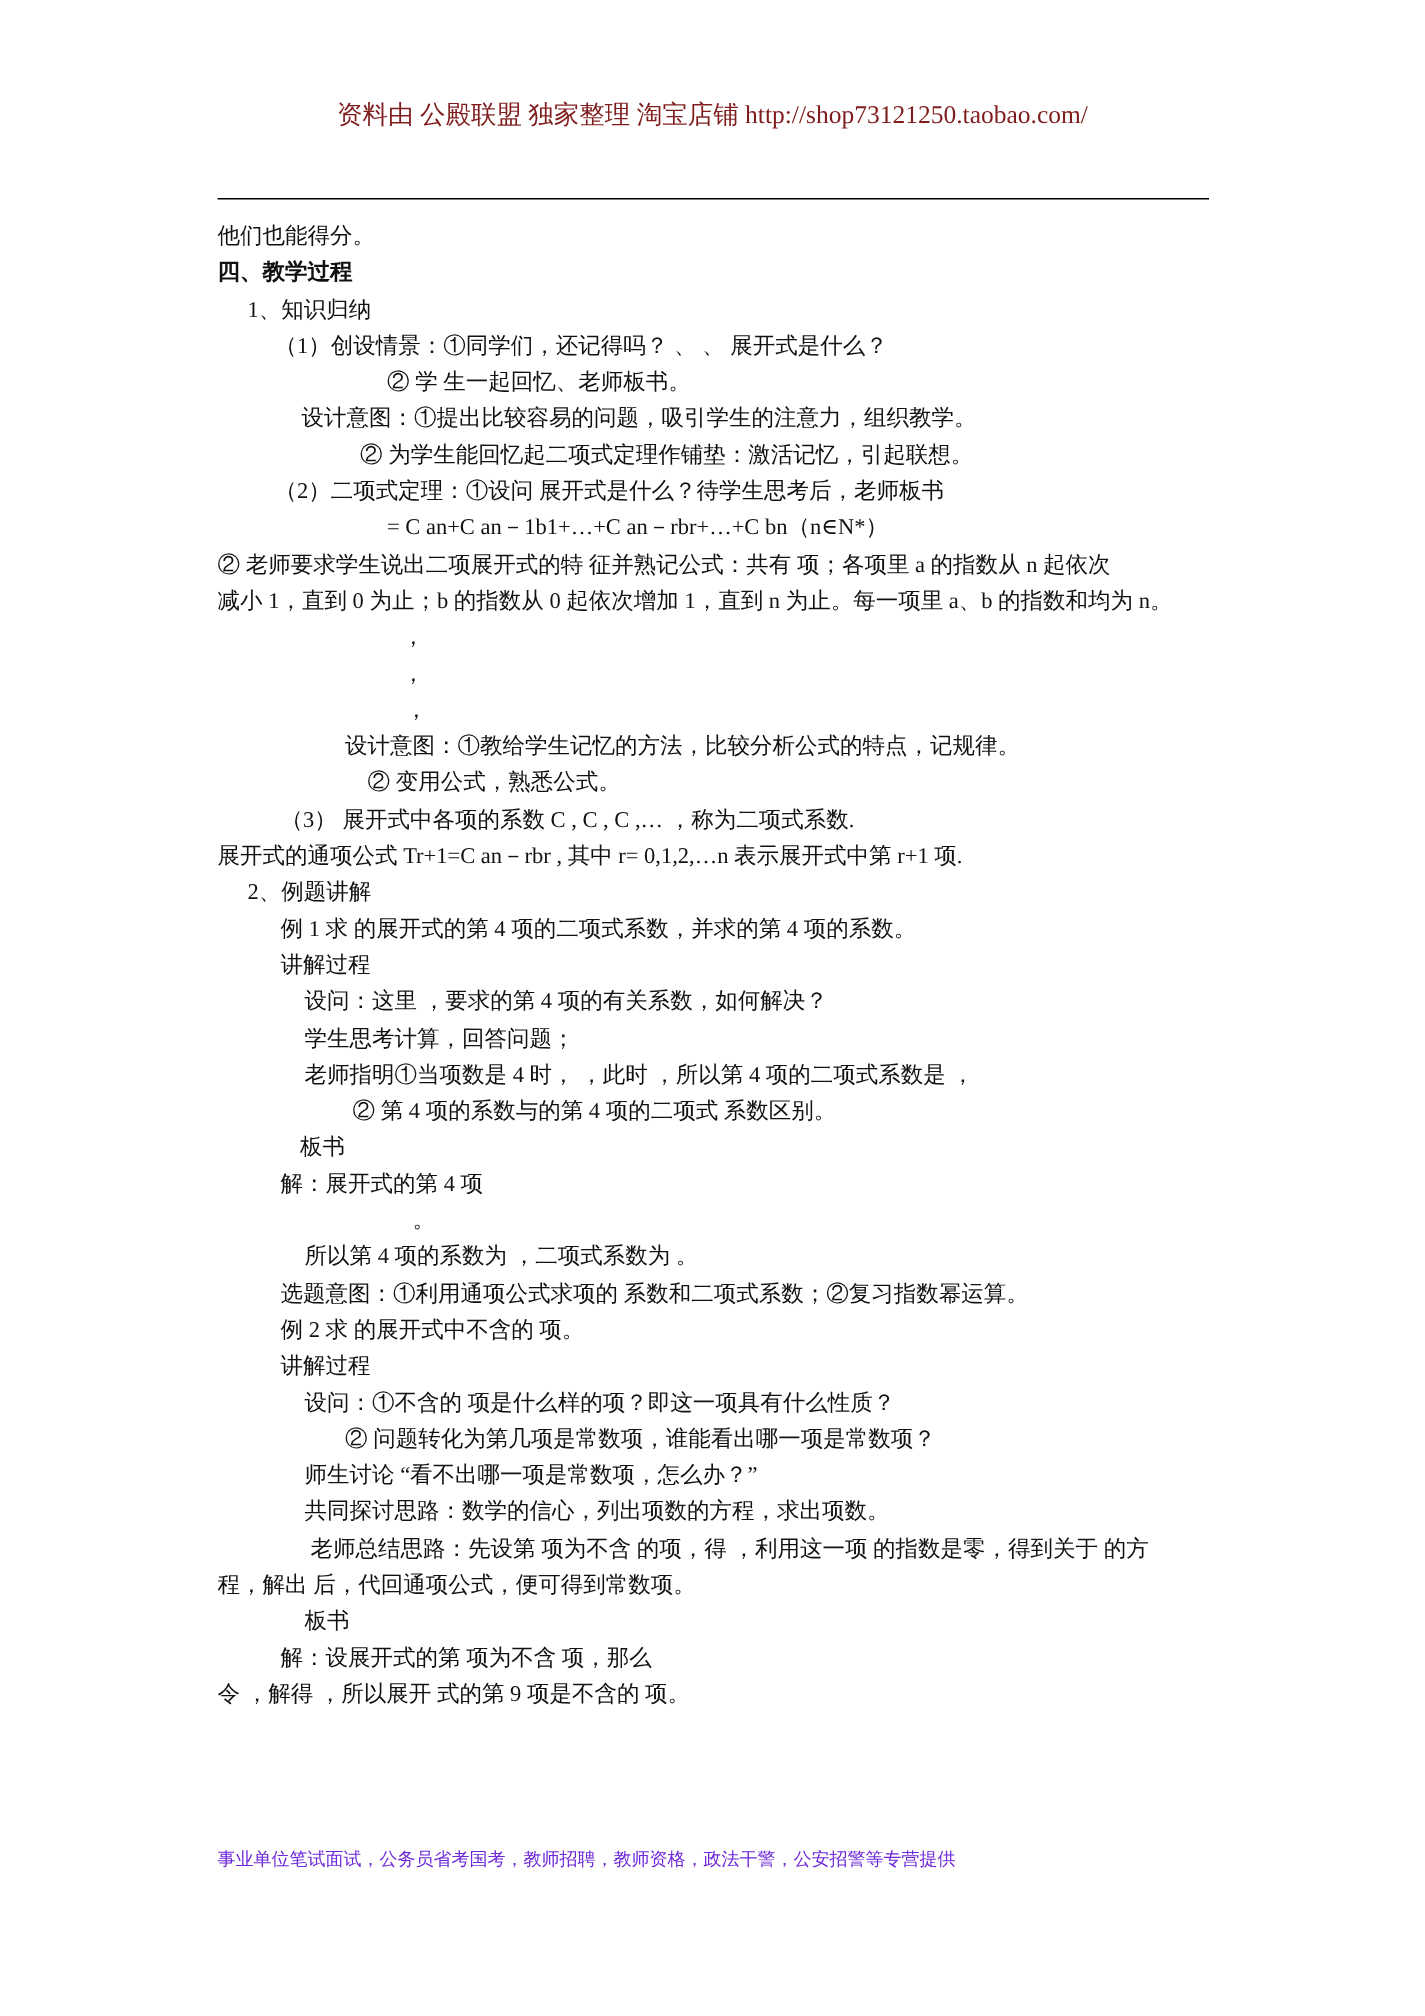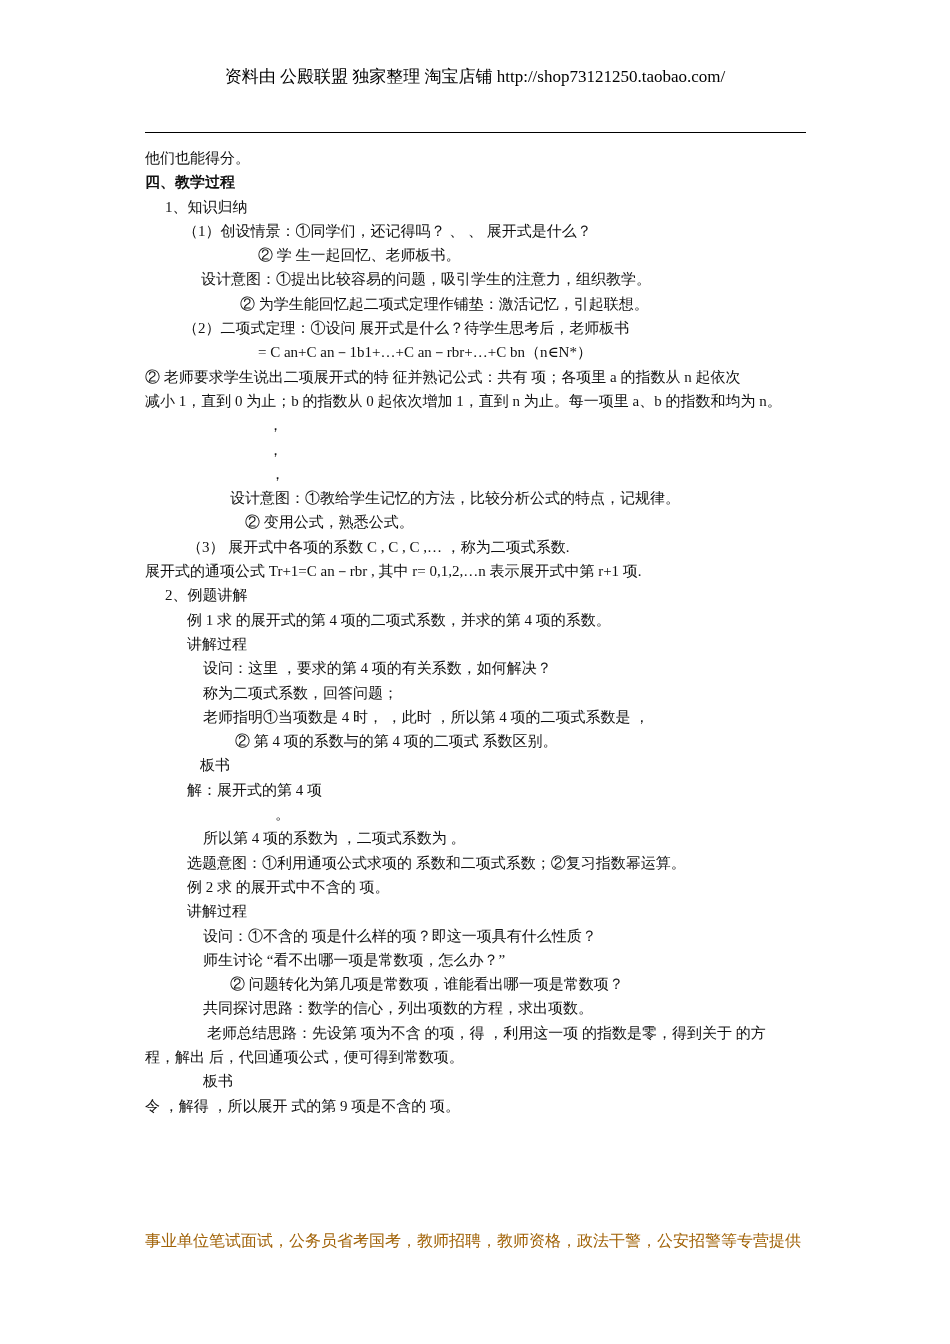--- a/index.html
+++ b/index.html
@@ -1,24 +1,24 @@
 <!DOCTYPE html>
 <html><head>
 <meta charset="utf-8">
 <style>
   html, body { margin: 0; padding: 0; background: #ffffff; }
   body { width: 950px; height: 1344px; position: relative; overflow: hidden;
          font-family: "Liberation Serif", "DejaVu Serif", serif; color: #111; }
   .page-header { position: absolute; left: 0; top: 64px; width: 950px; text-align: center;
-         font-size: 17px; line-height: 25px; color: #000000; }
+         font-size: 17px; line-height: 25px; color: #7f1d1d; }
   .header-rule { position: absolute; left: 145px; top: 132px; width: 661px; height: 0;
          border-top: 1.5px solid #000; }
   .body { position: absolute; left: 145px; top: 146px; width: 672px; font-size: 15px; }
   .line { position: relative; height: 24.3px; line-height: 24.3px; white-space: nowrap; }
-  .footer { position: absolute; left: 145px; top: 1231px; font-size: 16px; color: #a16207; white-space: nowrap; }
+  .footer { position: absolute; left: 145px; top: 1231px; font-size: 12px; color: #6d28d9; white-space: nowrap; }
 </style>
 </head>
 <body>
 
 <div class="page-header">
   <div>资料由 公殿联盟 独家整理  淘宝店铺 http://shop73121250.taobao.com/</div>
 </div>
 <div class="header-rule"></div>
 
 <div class="body" id="doc-body">
@@ -37,33 +37,34 @@
     <div class="line" style="padding-left: 123px;">，</div>
     <div class="line" style="padding-left: 125px;">，</div>
     <div class="line" style="padding-left: 85px;">设计意图：①教给学生记忆的方法，比较分析公式的特点，记规律。</div>
     <div class="line" style="padding-left: 100px;">② 变用公式，熟悉公式。</div>
     <div class="line" style="padding-left: 42px;">（3） 展开式中各项的系数 C , C , C ,… ，称为二项式系数.</div>
     <div class="line" style="padding-left: 0px;">展开式的通项公式 Tr+1=C an－rbr , 其中 r= 0,1,2,…n 表示展开式中第 r+1 项.</div>
     <div class="line" style="padding-left: 20px;">2、例题讲解</div>
     <div class="line" style="padding-left: 42px;">例 1 求 的展开式的第 4 项的二项式系数，并求的第 4 项的系数。</div>
     <div class="line" style="padding-left: 42px;">讲解过程</div>
     <div class="line" style="padding-left: 58px;">设问：这里 ，要求的第 4 项的有关系数，如何解决？</div>
-    <div class="line" style="padding-left: 58px;">称为二项式系数，回答问题；</div>
+    <div class="line" style="padding-left: 58px;">学生思考计算，回答问题；</div>
     <div class="line" style="padding-left: 58px;">老师指明①当项数是 4 时， ，此时 ，所以第 4 项的二项式系数是 ，</div>
     <div class="line" style="padding-left: 90px;">② 第 4 项的系数与的第 4 项的二项式 系数区别。</div>
     <div class="line" style="padding-left: 55px;">板书</div>
     <div class="line" style="padding-left: 42px;">解：展开式的第 4 项</div>
     <div class="line" style="padding-left: 130px;">。</div>
     <div class="line" style="padding-left: 58px;">所以第 4 项的系数为 ，二项式系数为 。</div>
     <div class="line" style="padding-left: 42px;">选题意图：①利用通项公式求项的 系数和二项式系数；②复习指数幂运算。</div>
     <div class="line" style="padding-left: 42px;">例 2 求        的展开式中不含的 项。</div>
     <div class="line" style="padding-left: 42px;">讲解过程</div>
     <div class="line" style="padding-left: 58px;">设问：①不含的 项是什么样的项？即这一项具有什么性质？</div>
+    <div class="line" style="padding-left: 85px;">② 问题转化为第几项是常数项，谁能看出哪一项是常数项？</div>
     <div class="line" style="padding-left: 58px;">师生讨论 “看不出哪一项是常数项，怎么办？”</div>
-    <div class="line" style="padding-left: 85px;">② 问题转化为第几项是常数项，谁能看出哪一项是常数项？</div>
     <div class="line" style="padding-left: 58px;">共同探讨思路：数学的信心，列出项数的方程，求出项数。</div>
     <div class="line" style="padding-left: 62px;">老师总结思路：先设第 项为不含 的项，得 ，利用这一项 的指数是零，得到关于 的方</div>
     <div class="line" style="padding-left: 0px;">程，解出 后，代回通项公式，便可得到常数项。</div>
     <div class="line" style="padding-left: 58px;">板书</div>
+    <div class="line" style="padding-left: 42px;">解：设展开式的第 项为不含 项，那么</div>
     <div class="line" style="padding-left: 0px;">令 ，解得 ，所以展开 式的第 9 项是不含的 项。</div>
   </div>
 
 <div class="footer">事业单位笔试面试，公务员省考国考，教师招聘，教师资格，政法干警，公安招警等专营提供</div>
 
 </body></html>

